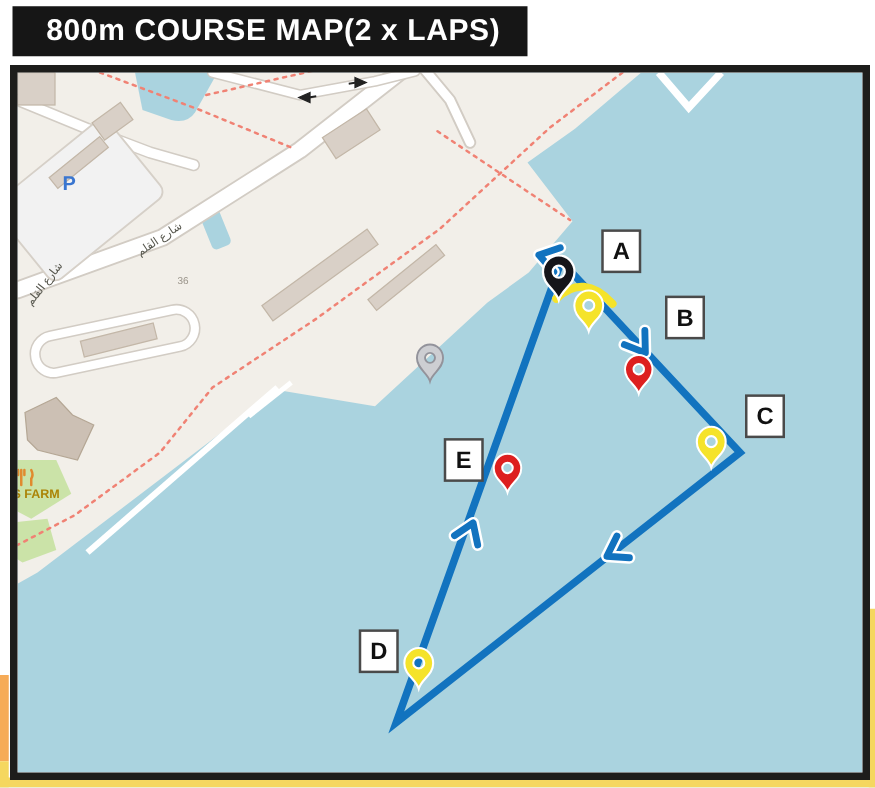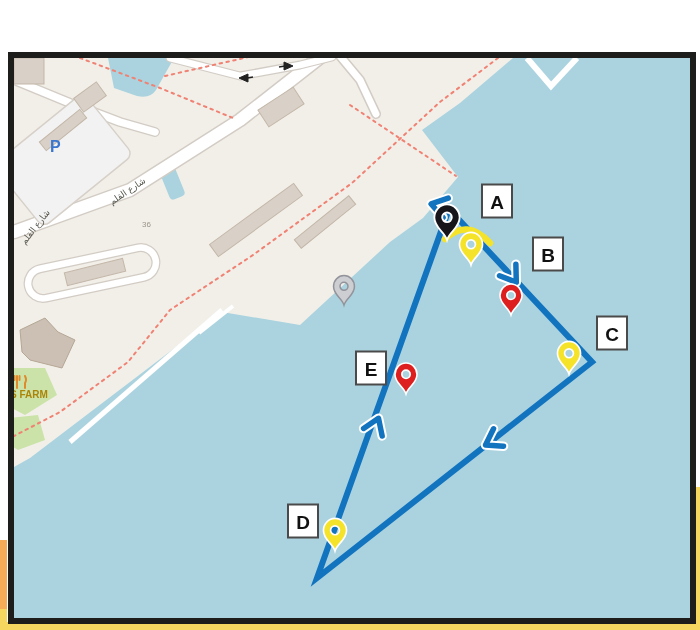--- a/index.html
+++ b/index.html
@@ -129,13 +129,16 @@
         <text x="612" y="334" text-anchor="middle" dominant-baseline="central" class="course-label">C</text>
         <rect x="288" y="504.5" width="30" height="33" fill="#ffffff" stroke="#4a4a4a" stroke-width="2"></rect>
         <text x="303" y="522" text-anchor="middle" dominant-baseline="central" class="course-label">D</text>
         <rect x="356" y="351.5" width="30" height="33" fill="#ffffff" stroke="#4a4a4a" stroke-width="2"></rect>
         <text x="371" y="369" text-anchor="middle" dominant-baseline="central" class="course-label">E</text>
       </g>
 
     <rect x="11" y="55" width="682" height="566" fill="none" stroke="#1d1d1b" stroke-width="6"></rect>
   </svg>
 
+  <div class="titlebar">
+    <span>800m COURSE MAP(2 x LAPS)</span>
+  </div>
 </div>
 
 </body></html>

